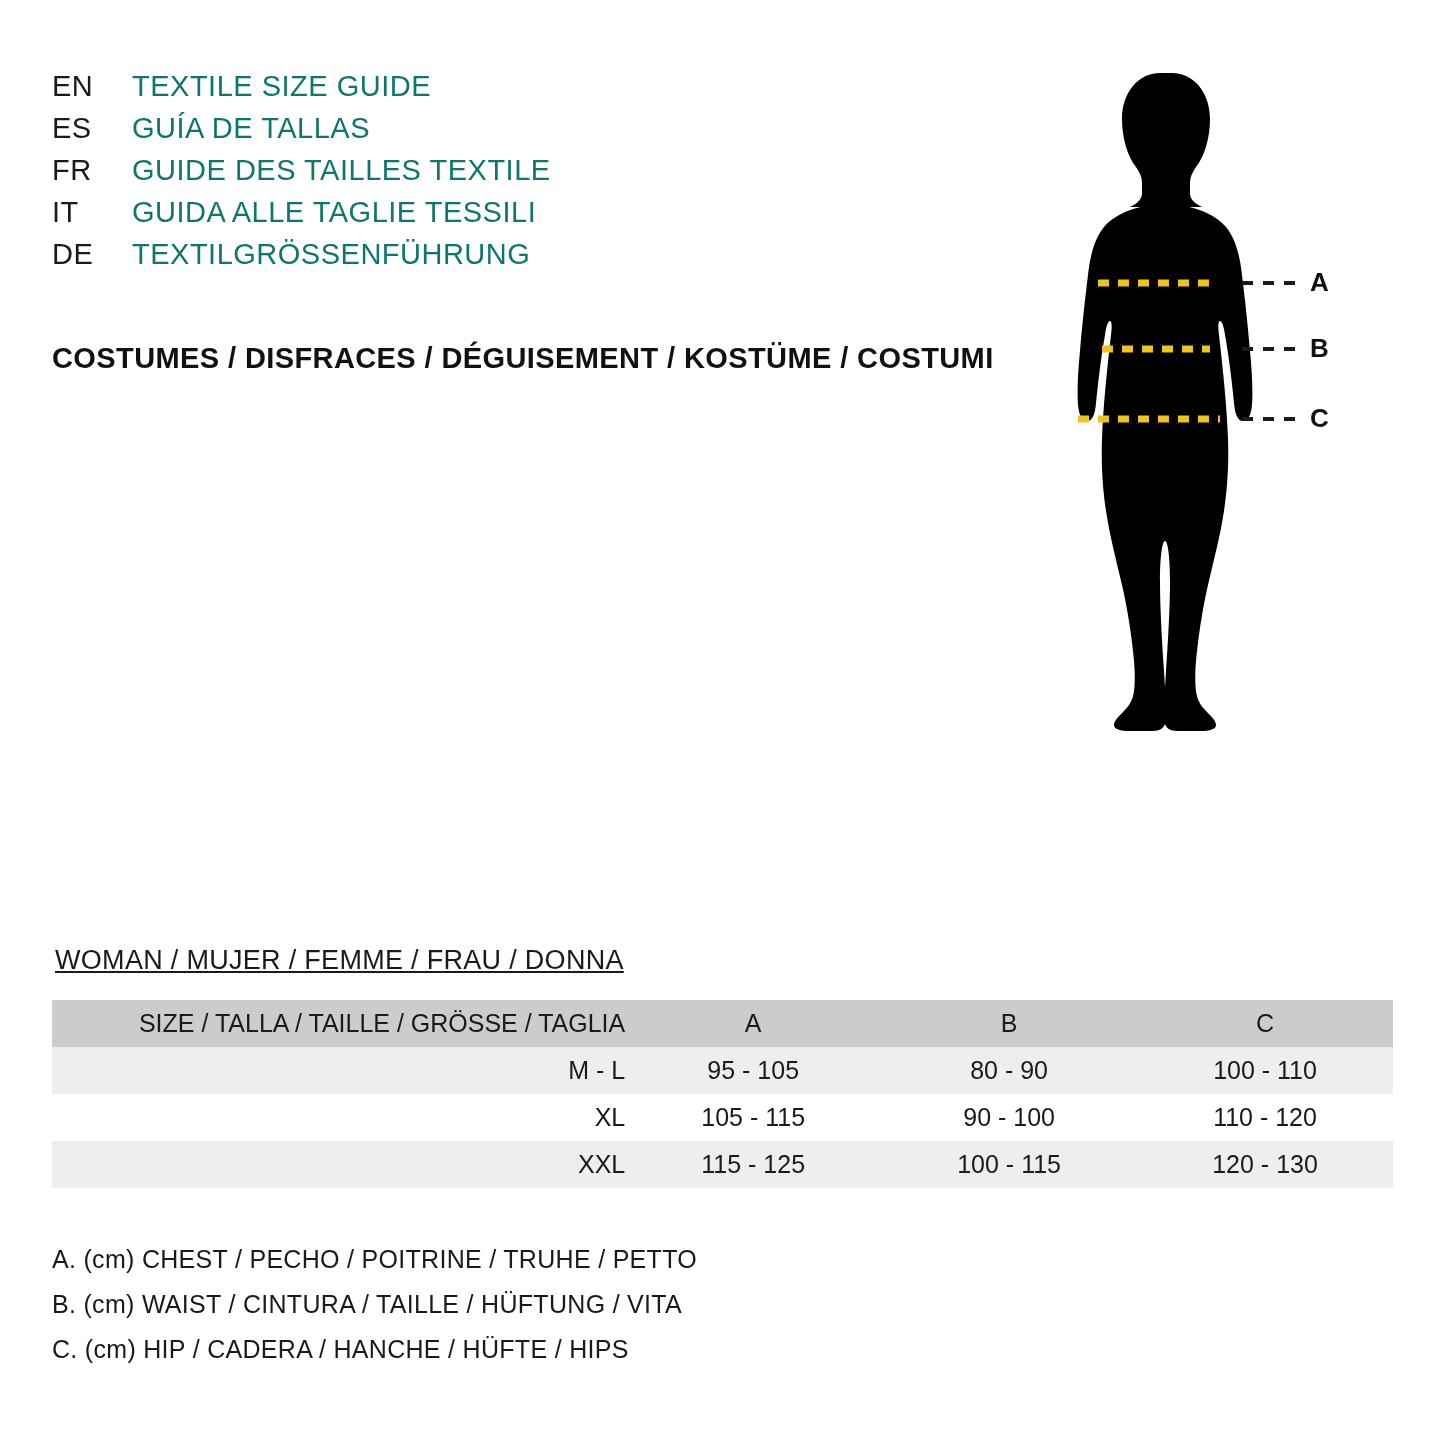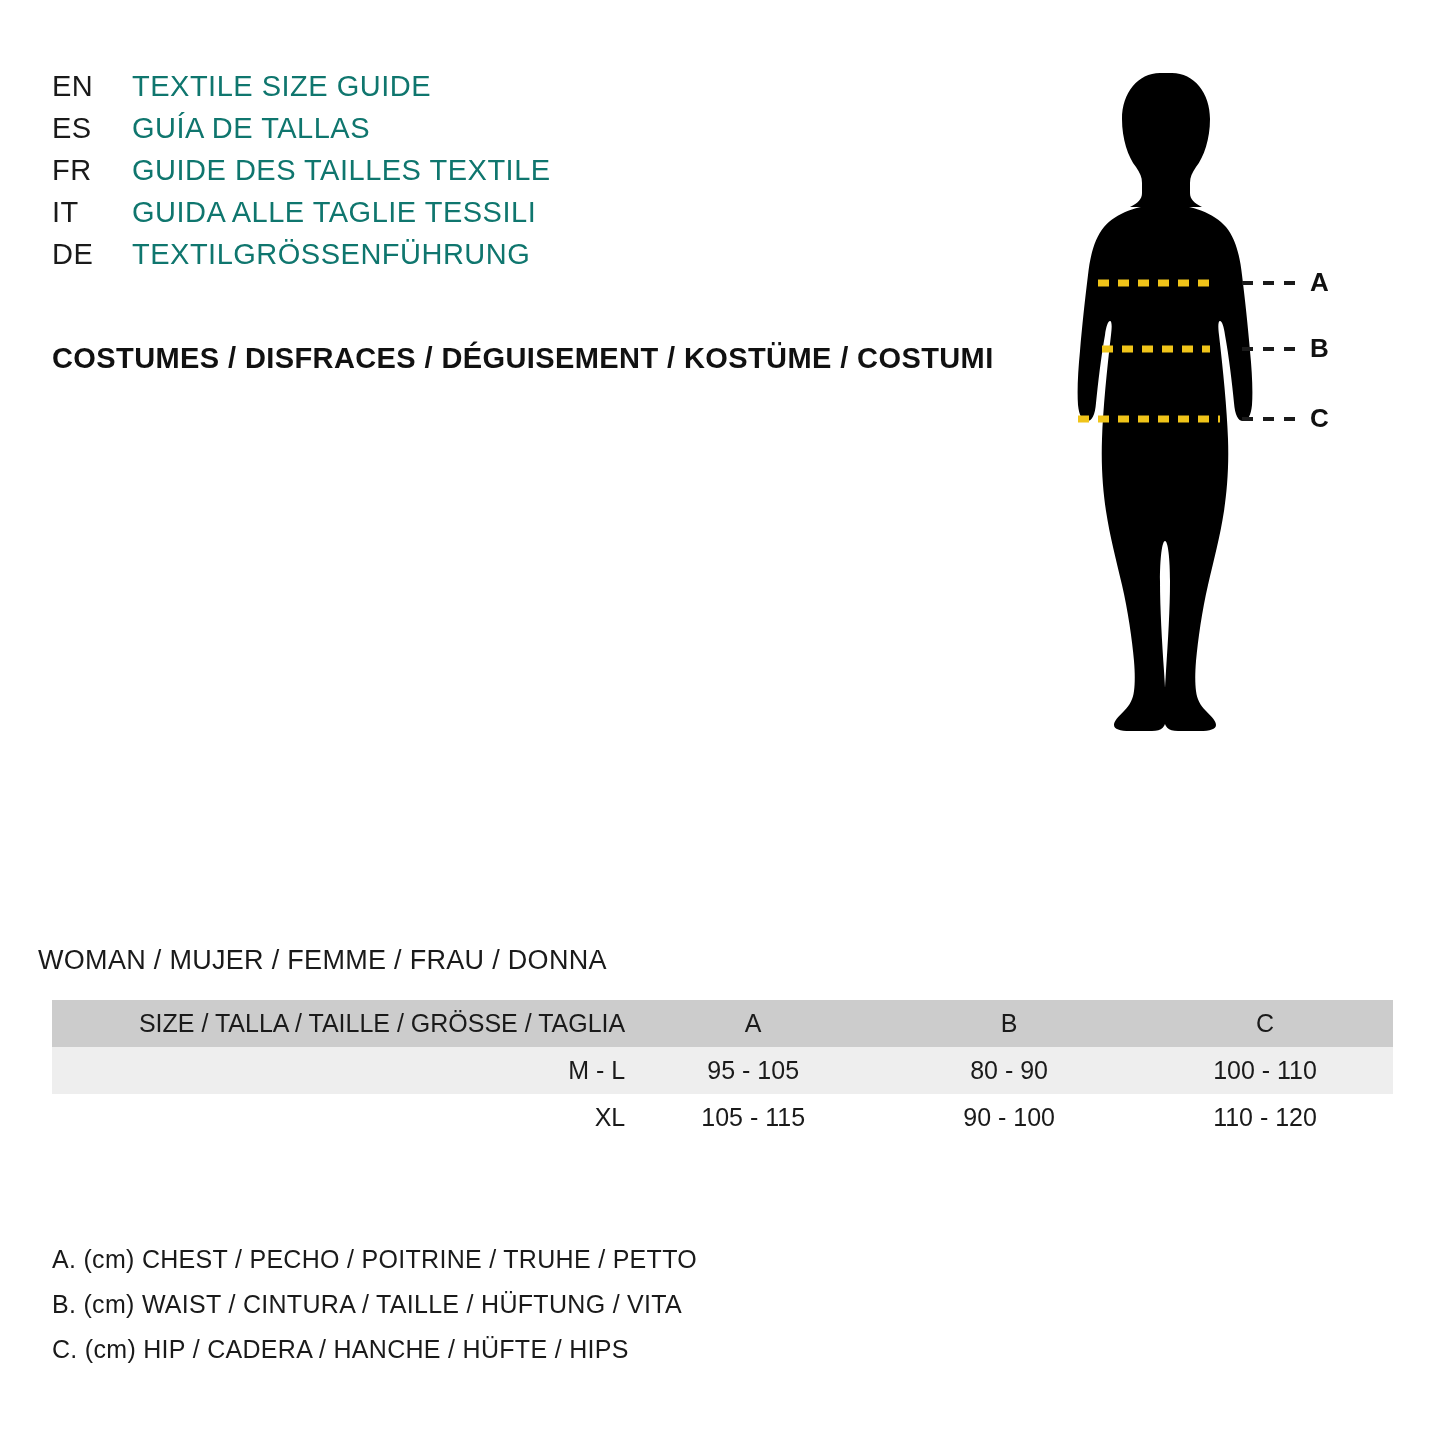--- a/index.html
+++ b/index.html
@@ -71,25 +71,26 @@
     font-weight: bold;
     color: #111111;
   }
   .mk-a { left: 300px; top: 212px; }
   .mk-b { left: 300px; top: 278px; }
   .mk-c { left: 300px; top: 348px; }
 
   
   .section-title {
     position: absolute;
-    left: 38px;
+    left: 55px;
     top: 945px;
     font-size: 27px;
     letter-spacing: 0.3px;
     color: #1a1a1a;
+    text-decoration: underline;
   }
 
   table.size-table {
     position: absolute;
     left: 52px;
     top: 1000px;
     width: 1341px;
     border-collapse: collapse;
     font-size: 25px;
     color: #1a1a1a;
@@ -250,20 +251,26 @@
       <td class="col-a">95 - 105</td>
       <td class="col-b">80 - 90</td>
       <td class="col-c">100 - 110</td>
     </tr>
     <tr class="row-odd">
       <td class="col-size">XL</td>
       <td class="col-a">105 - 115</td>
       <td class="col-b">90 - 100</td>
       <td class="col-c">110 - 120</td>
     </tr>
+    <tr class="row-even">
+      <td class="col-size">XXL</td>
+      <td class="col-a">115 - 125</td>
+      <td class="col-b">100 - 115</td>
+      <td class="col-c">120 - 130</td>
+    </tr>
   </tbody>
 </table>
 
 <div class="notes">
   <div class="note-line">A. (cm) CHEST / PECHO / POITRINE / TRUHE / PETTO</div>
   <div class="note-line">B. (cm) WAIST / CINTURA / TAILLE / HÜFTUNG / VITA</div>
   <div class="note-line">C. (cm) HIP / CADERA / HANCHE / HÜFTE / HIPS</div>
 </div>
 
 </body></html>

